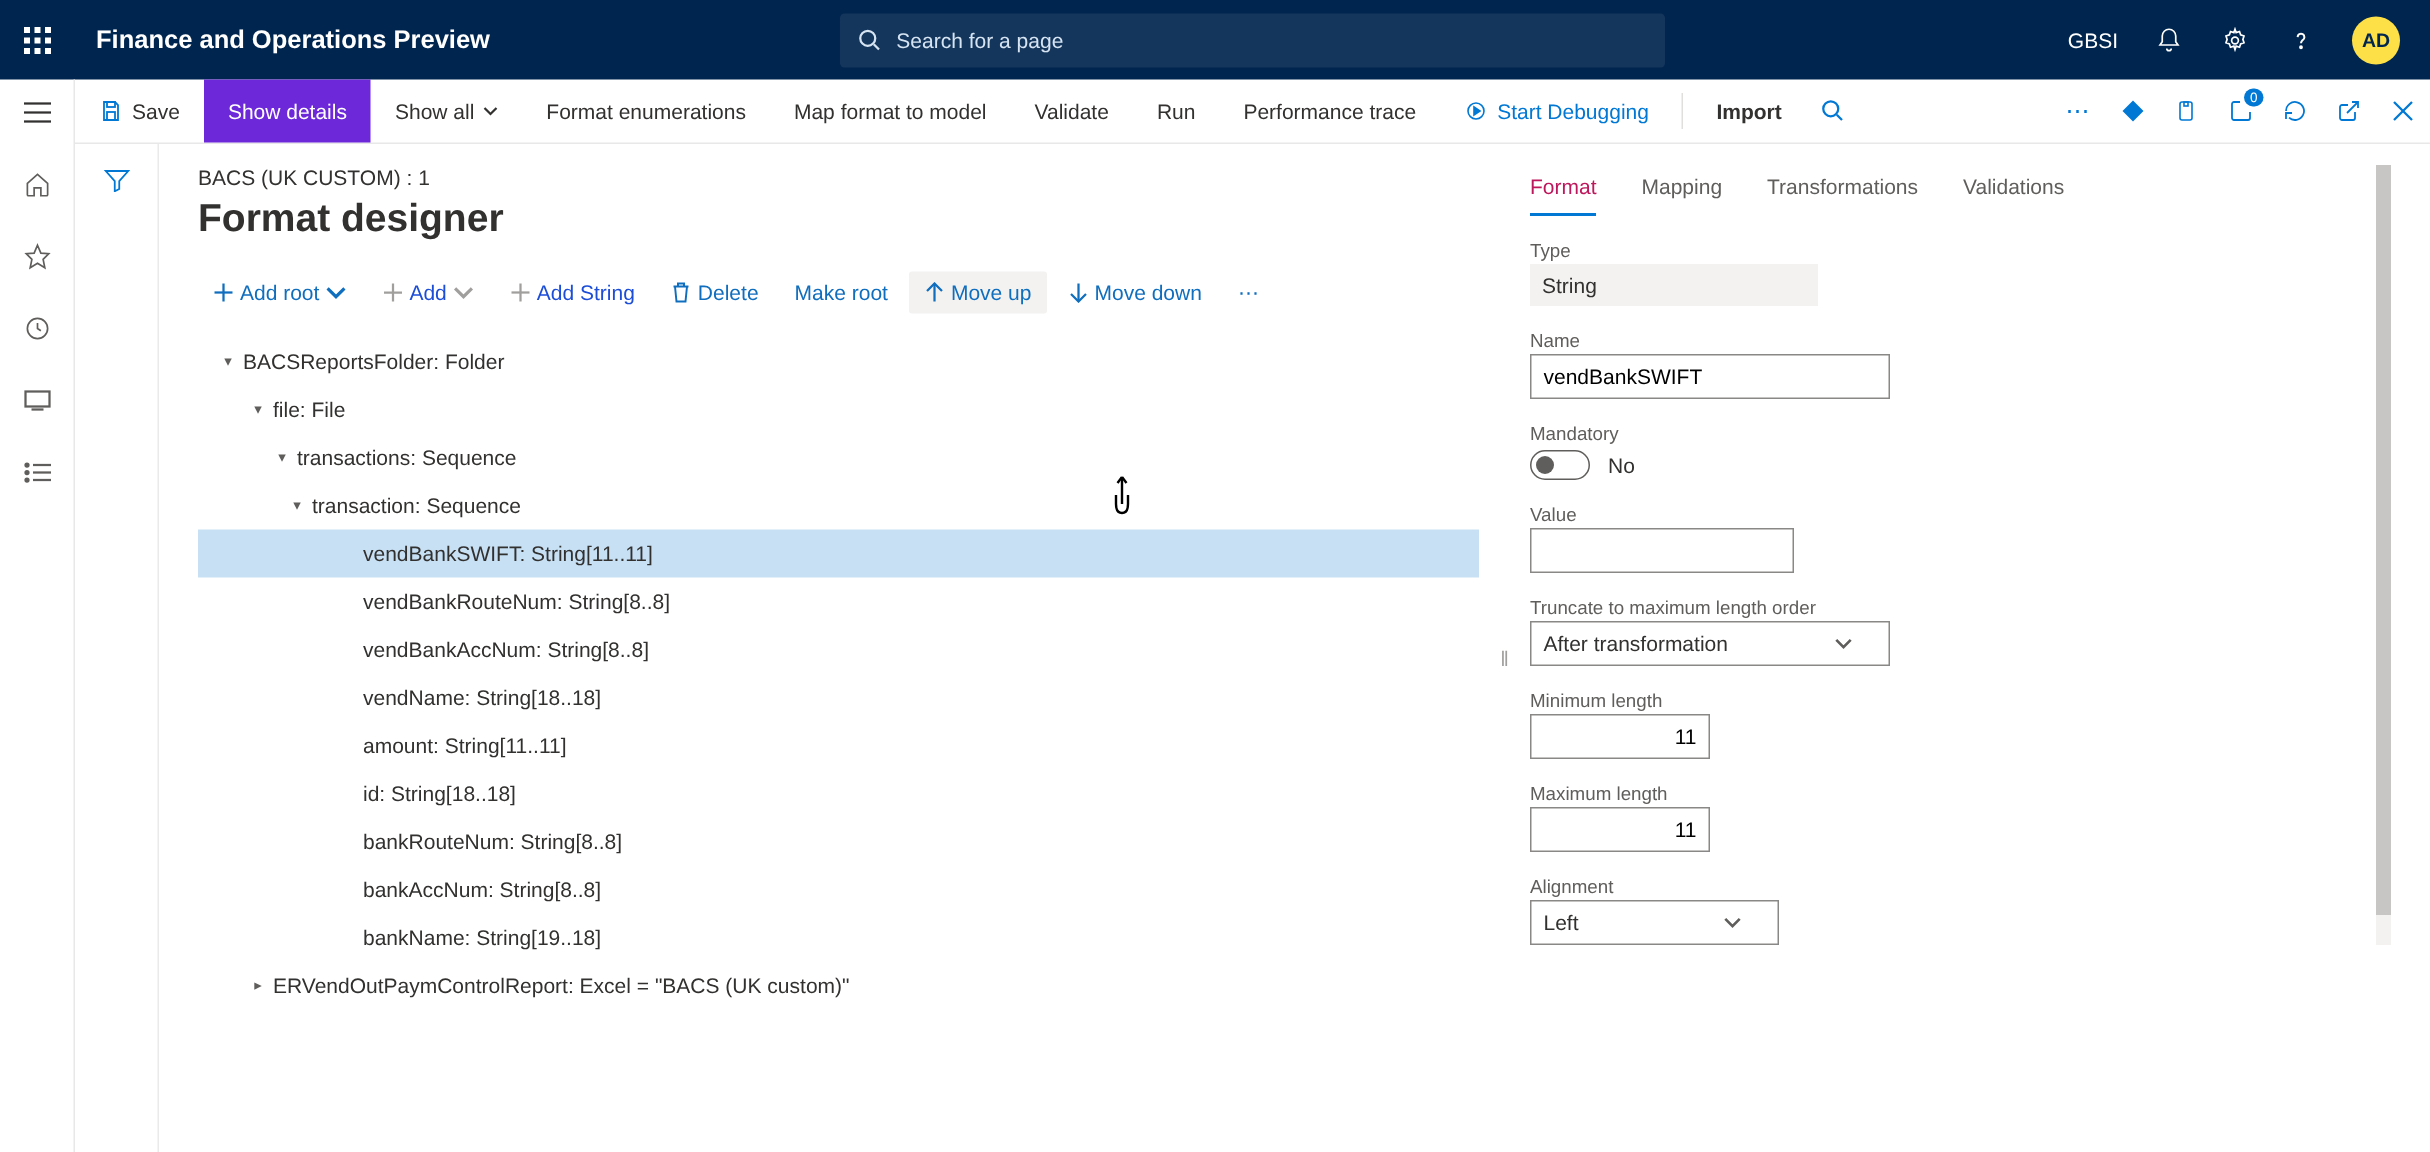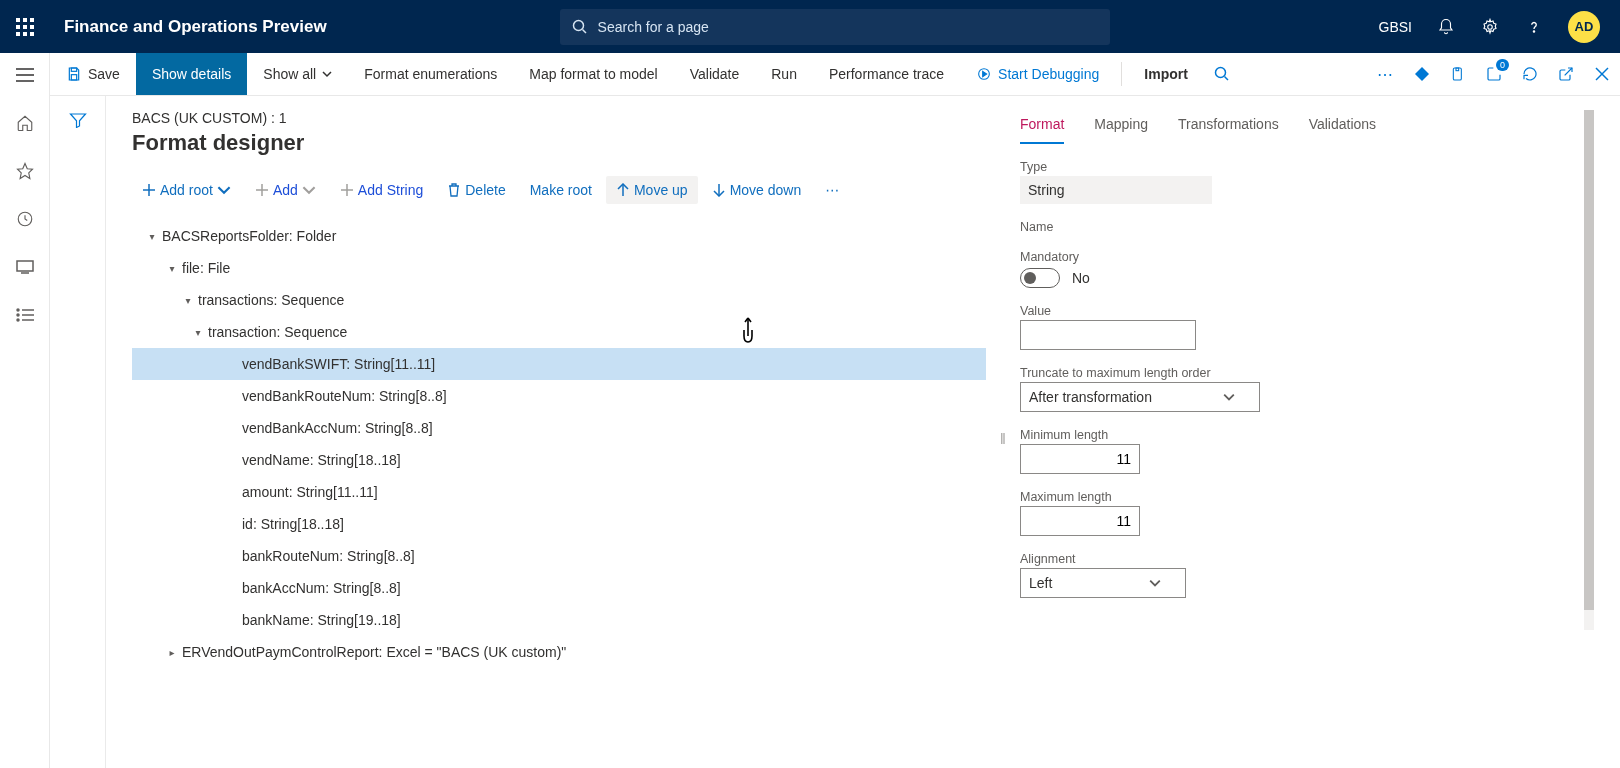--- a/index.html
+++ b/index.html
@@ -22,34 +22,34 @@
     
     
     .rail { width: 50px; border-right: 1px solid #e8e8e8; display: flex; flex-direction: column; align-items: center; padding-top: 12px; gap: 28px; }
     .rail-item { width: 20px; height: 20px; display: flex; align-items: center; justify-content: center; color: #605e5c; cursor: pointer; }
     
     .main-wrap { flex: 1; display: flex; flex-direction: column; }
     
     
     .toolbar { height: 43px; border-bottom: 1px solid #e8e8e8; display: flex; align-items: center; }
     .tb-btn { height: 100%; display: flex; align-items: center; padding: 0 16px; gap: 6px; cursor: pointer; font-size: 14px; color: #323130; }
-    .tb-btn.primary { background: #0369a1; color: #fff; }
+    .tb-btn.primary { background: #6d28d9; color: #fff; }
     .tb-btn .ico { width: 16px; height: 16px; display: flex; align-items: center; justify-content: center; }
     .tb-sep { width: 1px; height: 24px; background: #e1dfdd; margin: 0 6px; }
     .tb-spacer { flex: 1; }
     .tb-iconbtn { width: 36px; height: 100%; display: flex; align-items: center; justify-content: center; cursor: pointer; color: #605e5c; position: relative; }
     .tb-badge { position: absolute; top:6px; right:3px; background:#0078d4; color:#fff; border-radius:10px; font-size:9px; padding:0 4px; line-height:12px; }
     
     .content-row { flex:1; display:flex; min-height:0; }
     .filter-rail { width:56px; border-right:1px solid #eaeaea; display:flex; justify-content:center; padding-top:16px; }
     .content { flex:1; padding: 14px 26px 0 26px; display:flex; min-width:0; position:relative; }
     
     .left-panel { flex:1; min-width:0; padding-right:10px; }
     .breadcrumb { font-size:14px; color:#323130; }
-    .page-title { font-size:22px; font-weight:600; margin-top:4px; }
+    .page-title { font-size:26px; font-weight:600; margin-top:4px; }
     
     .action-bar { display:flex; align-items:center; gap:4px; margin-top:20px; color:#106ebe; }
     .action-btn { display:flex; align-items:center; gap:4px; padding:6px 10px; cursor:pointer; font-size:14px; border-radius:2px; }
     .action-btn.hover { background:#f3f2f1; }
     .action-btn.disabled { color:#1d4ed8; cursor:default; }
     .action-btn svg { width:14px; height:14px; }
     
     .tree { margin-top:16px; }
     .tree-row { height:32px; display:flex; align-items:center; padding-left:10px; font-size:14px; cursor:pointer; }
     .tree-row .caret { width:20px; display:flex; justify-content:center; color:#605e5c; font-size:10px; }
@@ -410,20 +410,21 @@
             <div class="prop-tab">Transformations</div>
             <div class="prop-tab">Validations</div>
           </div>
 
           <div class="field">
             <div class="field-label">Type</div>
             <div class="field-value-static">String</div>
           </div>
           <div class="field">
             <div class="field-label">Name</div>
+            <input class="field-input" value="vendBankSWIFT" style="">
           </div>
           <div class="field">
             <div class="field-label">Mandatory</div>
             <div class="toggle-row">
               <div class="toggle">
                   <div class="knob"></div>
                 </div>
               <span>No</span>
             </div>
           </div>

